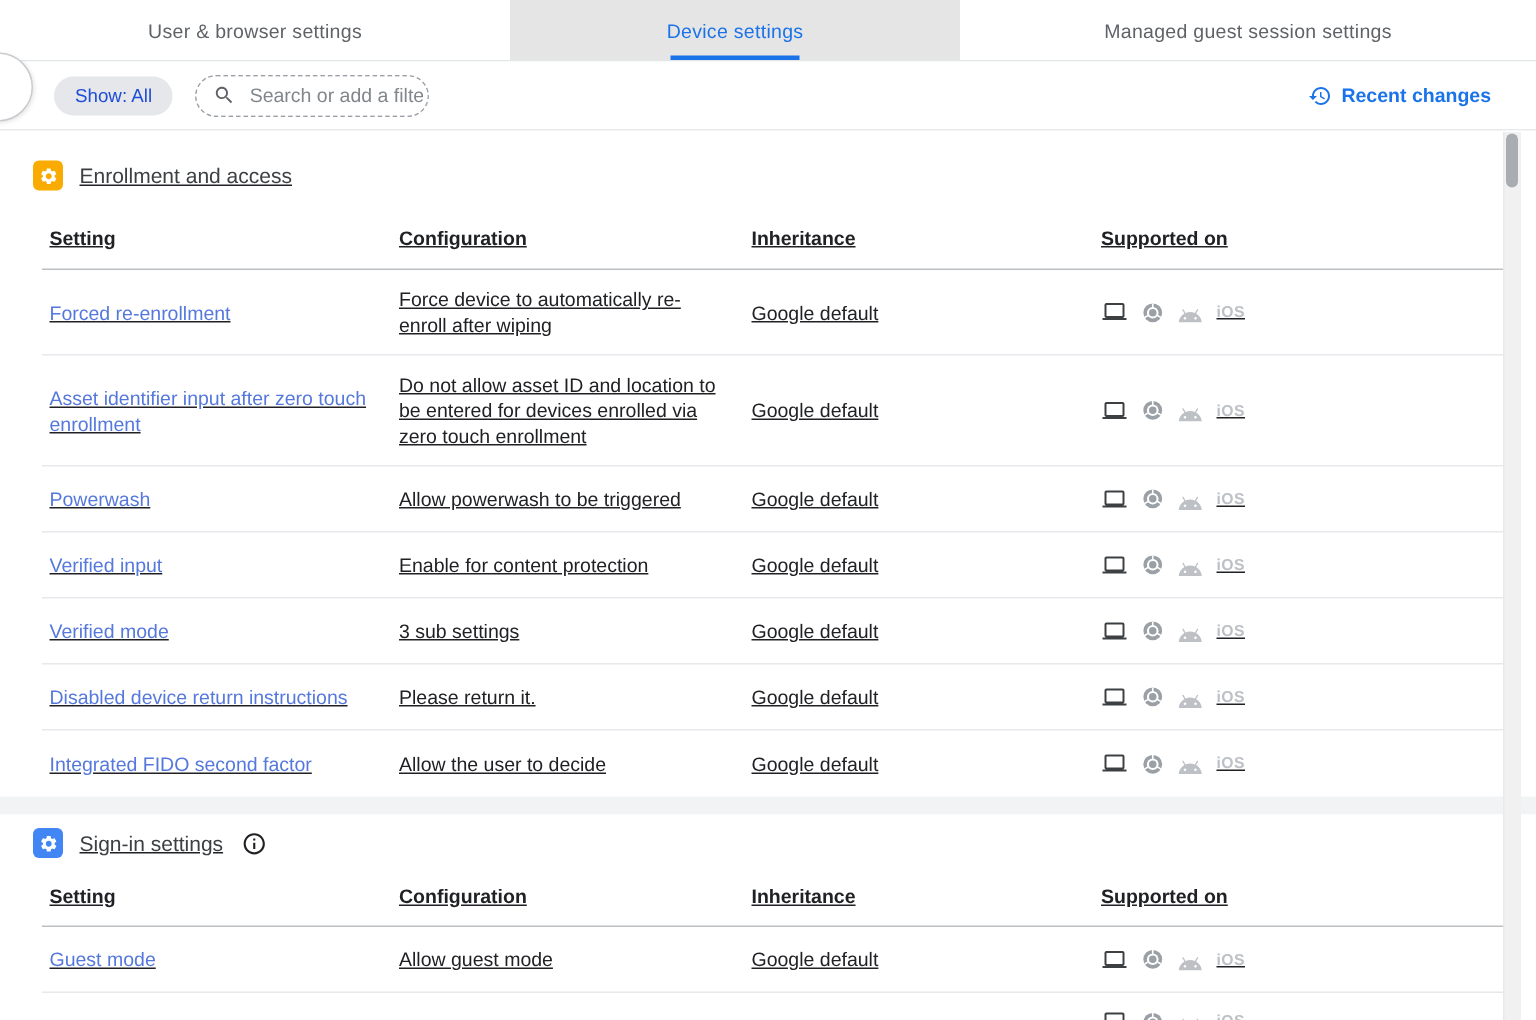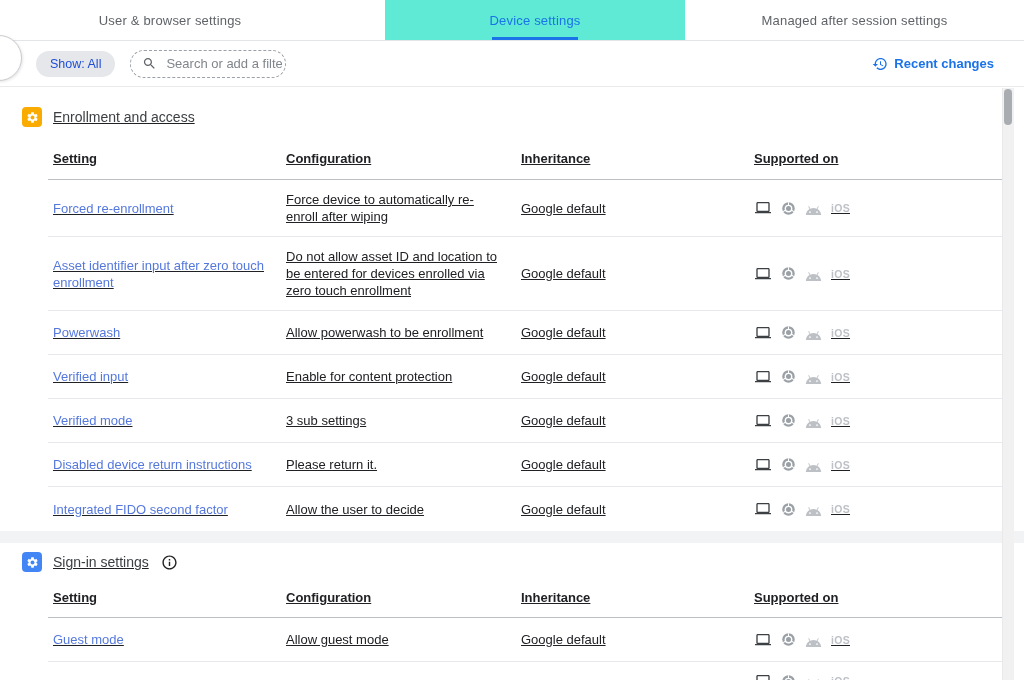--- a/index.html
+++ b/index.html
@@ -6,21 +6,21 @@
     font-family:"Liberation Sans",sans-serif;background:#fff;color:#202124;}
   .app{position:relative;width:1024px;height:680px;overflow:hidden;background:#fff;}
 
   
   .tabbar{display:flex;height:40px;border-bottom:1px solid #e3e6e8;background:#fff;}
   .tab{display:flex;align-items:center;justify-content:center;font-size:13px;font-weight:500;
        color:#5f6368;position:relative;cursor:pointer;letter-spacing:.2px;}
   .tab-user{width:340px;}
   .tab-device{width:300px;}
   .tab-guest{flex:1;}
-  .tab.active{background:#5eead4;color:#1a73e8;margin-left:45px;}
+  .tab.active{background:#e5e5e5;color:#1a73e8;}
   .tab.active::after{content:"";position:absolute;bottom:0;left:50%;transform:translateX(-50%);
        width:86px;height:3px;background:#1a73e8;}
 
   
   .filterbar{position:relative;height:46px;border-bottom:1px solid #e8eaec;display:flex;
        align-items:center;padding:0 30px 0 36px;box-sizing:border-box;background:#fff;}
   .edge-circle{position:absolute;left:-24px;top:-6px;width:44px;height:44px;border-radius:50%;
        background:#fff;border:1px solid #c9cbcf;box-shadow:1px 1px 3px rgba(0,0,0,.10);}
   .chip{background:#e6e7ea;border:none;border-radius:14px;height:26px;padding:0 14px;
        font-size:12.5px;color:#1d4ed8;font-family:inherit;cursor:pointer;white-space:nowrap;}
@@ -35,21 +35,21 @@
   
   .card{background:#fff;text-decoration:underline;}
   .card-gap{height:12px;background:#f1f3f4;}
   .sec-head{display:flex;align-items:center;padding:20px 0 10px 22px;height:20px;}
   .card.second .sec-head{padding-top:9px;}
   .sec-icon{width:20px;height:20px;border-radius:4px;display:flex;align-items:center;
        justify-content:center;flex:0 0 auto;}
   .sec-title{margin-left:11px;font-size:14px;color:#3c4043;}
   .sec-info{margin-left:12px;display:flex;align-items:center;cursor:pointer;}
 
-  .grid{display:grid;grid-template-columns:233px 235px 233px 1fr;margin-left:48px;margin-right:20px;}
+  .grid{display:grid;grid-template-columns:233px 235px 233px 1fr;margin-left:28px;margin-right:20px;}
   .thead{padding:14px 0 13px;border-bottom:1px solid #bdc0c3;}
   .card.second .thead{padding:8px 0 12px;}
   .th{font-size:13px;font-weight:700;color:#202124;padding-left:5px;}
   .row{border-bottom:1px solid #e7e8eb;align-items:center;min-height:44px;
        padding:11px 0;box-sizing:border-box;}
   .row:last-child{border-bottom:none;}
   .cell{font-size:13px;color:#202124;line-height:17px;padding-left:5px;padding-right:14px;}
   .cell a{color:#5578dd;text-decoration:none;cursor:pointer;}
   .supported{display:flex;align-items:center;gap:9px;padding-left:5px;}
   .supported .ios{font-size:10.5px;font-weight:700;color:#bdc1c6;letter-spacing:.3px;}
@@ -68,21 +68,21 @@
 <div class="app">
 
   <div class="tabbar">
     <div class="tab tab-user">
       <span>User &amp; browser settings</span>
     </div>
     <div class="tab tab-device active">
       <span>Device settings</span>
     </div>
     <div class="tab tab-guest">
-      <span>Managed after session settings</span>
+      <span>Managed guest session settings</span>
     </div>
   </div>
 
   <div class="filterbar">
     <div class="edge-circle"></div>
     <button class="chip">Show: All</button>
     <div class="searchpill">
       <span>
         <svg width="15" height="15" viewBox="0 0 24 24" fill="#5f6368">
             <path d="M15.5 14h-.79l-.28-.27C15.41 12.59 16 11.11 16 9.5 16 5.91 13.09 3 9.5 3S3 5.91 3 9.5 5.91 16 9.5 16c1.61 0 3.09-.59 4.23-1.57l.27.28v.79l5 4.99L20.49 19l-4.99-5zm-6 0C7.01 14 5 11.99 5 9.5S7.01 5 9.5 5 14 7.01 14 9.5 11.99 14 9.5 14z"></path>
@@ -171,21 +171,21 @@
             <span>
               <svg width="17" height="14" viewBox="0 0 24 20" fill="#bdc1c6">
                 <path d="M17.6 11.48l1.84-3.18c.16-.31.04-.69-.26-.85-.29-.15-.65-.06-.83.22l-1.88 3.24c-2.86-1.21-6.08-1.21-8.94 0L5.65 7.67c-.19-.29-.58-.38-.87-.2-.28.18-.37.54-.22.83l1.84 3.18C3.3 13.25 1.28 16.44 1 20h22c-.28-3.56-2.3-6.75-5.4-8.52zM7 17.25c-.69 0-1.25-.56-1.25-1.25s.56-1.25 1.25-1.25 1.25.56 1.25 1.25-.56 1.25-1.25 1.25zm10 0c-.69 0-1.25-.56-1.25-1.25s.56-1.25 1.25-1.25 1.25.56 1.25 1.25-.56 1.25-1.25 1.25z"></path>
               </svg>
             </span>
             <span class="ios">iOS</span>
           </div>
         </div>
         <div class="grid row">
           <div class="cell"><a>Powerwash</a></div>
-          <div class="cell">Allow powerwash to be enrollment</div>
+          <div class="cell">Allow powerwash to be triggered</div>
           <div class="cell">Google default</div>
           <div class="supported">
             <span>
               <svg width="18" height="16" viewBox="0 0 24 24" fill="#3c4043">
                 <path d="M20 18c1.1 0 1.99-.9 1.99-2L22 5c0-1.1-.9-2-2-2H4c-1.1 0-2 .9-2 2v11c0 1.1.9 2 2 2H0v2h24v-2h-4zM4 5h16v11H4V5z"></path>
               </svg>
             </span>
             <span>
               <svg width="15" height="15" viewBox="0 0 24 24">
                 <circle cx="12" cy="12" r="10" fill="#9aa0a6"></circle>

